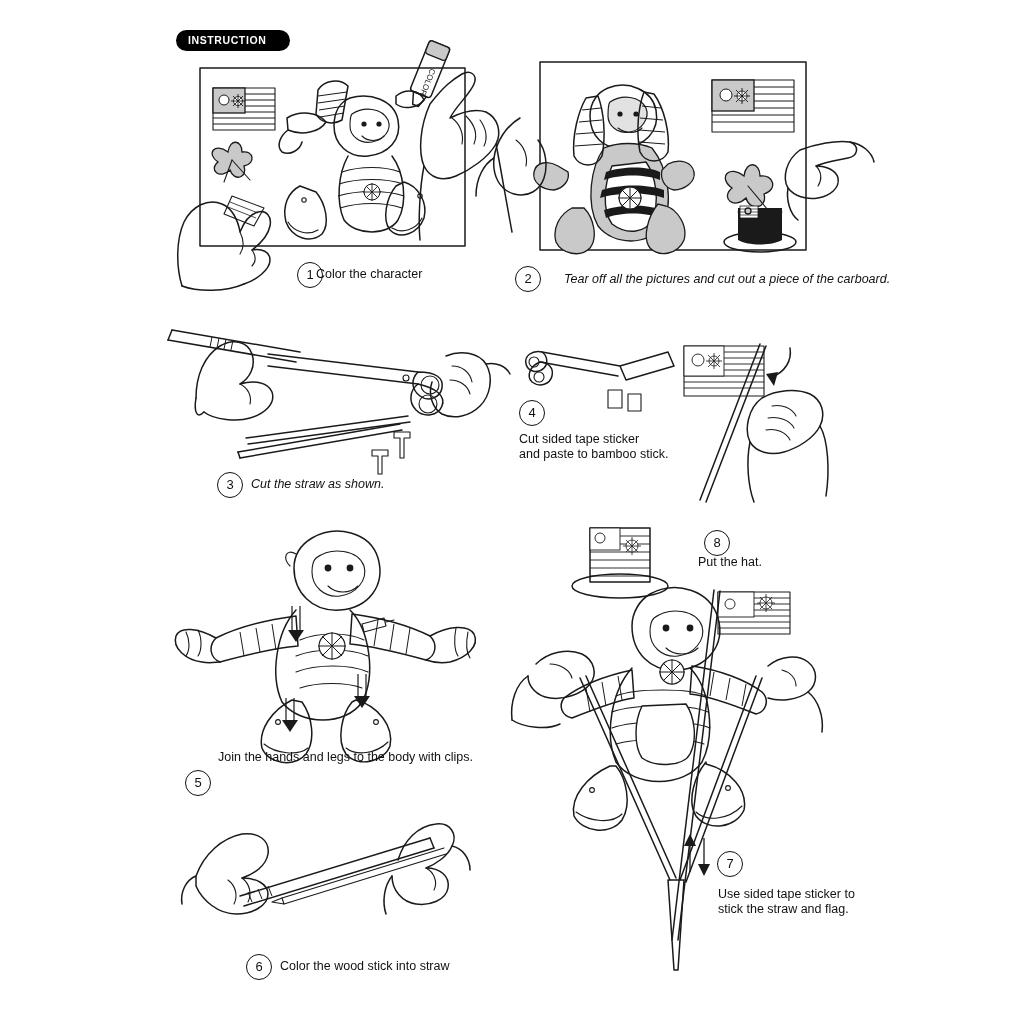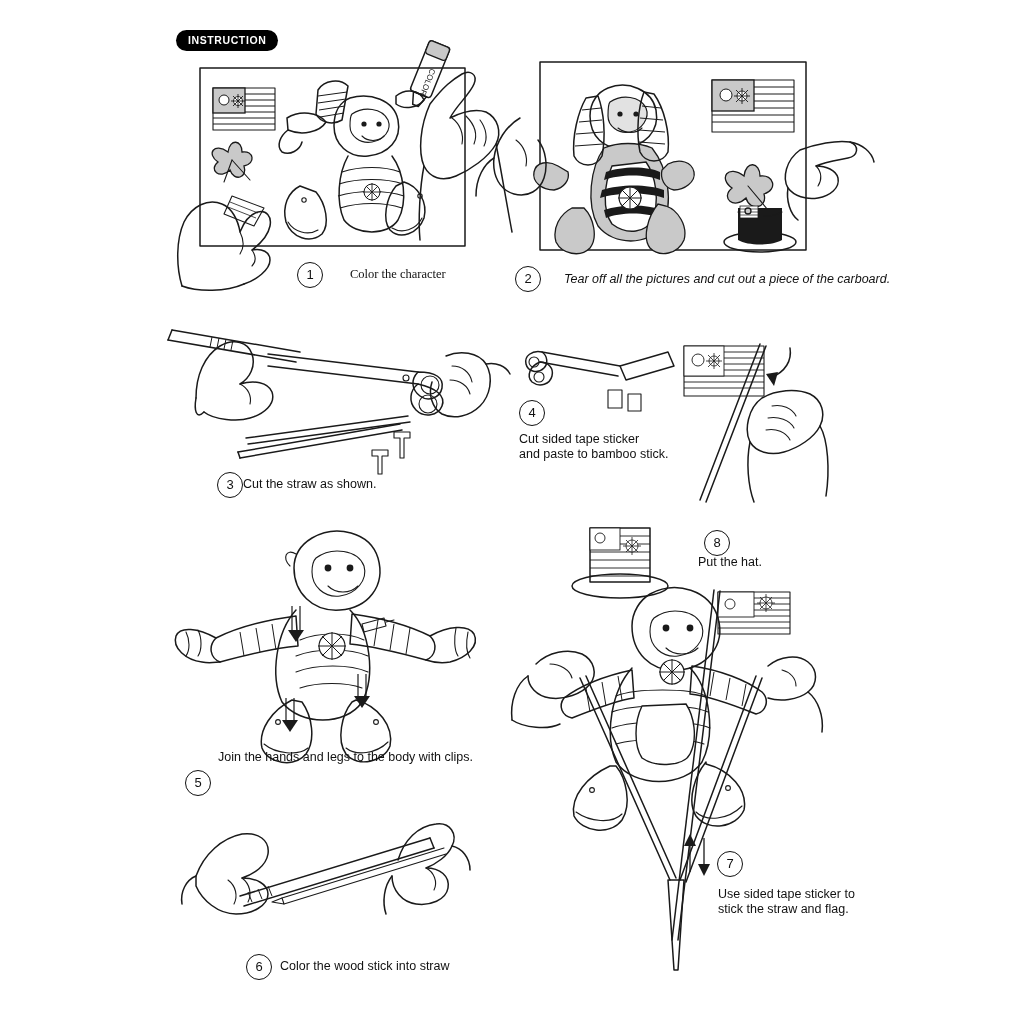--- a/index.html
+++ b/index.html
@@ -19,21 +19,21 @@
   
   .badge {
     position: absolute;
     left: 176px;
     top: 30px;
     background: #000000;
     color: #ffffff;
     font-size: 10.5px;
     font-weight: bold;
     letter-spacing: 0.6px;
-    padding: 5px 12px 5px 12px;
+    padding: 5px 24px 5px 12px;
     border-radius: 11px;
     line-height: 1;
   }
 
   
   .step-num {
     position: absolute;
     width: 26px;
     height: 26px;
     border: 1.6px solid #111;
@@ -597,27 +597,27 @@
     <g fill="#1a1a1a">
       <path d="M684,846 L690,834 L696,846 Z"></path>
       <path d="M698,864 L704,876 L710,864 Z"></path>
     </g>
   </g>
 
 </svg>
 </div>
 
 <div class="step-num" style="left:297px; top:262px;">1</div>
-<div class="caption" style="left:350px; top:267px;font-family:Liberation Serif, serif;">Color  the character</div>
+<div class="caption" style="left:316px; top:267px;">Color  the character</div>
 
 <div class="step-num" style="left:515px; top:266px;">2</div>
 <div class="caption" style="left:564px; top:272px;font-style:italic;">Tear off all the pictures and cut out a piece of the carboard.</div>
 
 <div class="step-num" style="left:217px; top:472px;">3</div>
-<div class="caption" style="left:243px; top:477px;">Cut the straw as shown.</div>
+<div class="caption" style="left:251px; top:477px;font-style:italic;">Cut the straw as shown.</div>
 
 <div class="step-num" style="left:519px; top:400px;">4</div>
 <div class="caption" style="left:519px; top:432px;">Cut sided tape sticker
 and paste to bamboo stick.</div>
 
 <div class="step-num" style="left:185px; top:770px;">5</div>
 <div class="caption" style="left:218px; top:750px;">Join the hands and legs to the body with clips.</div>
 
 <div class="step-num" style="left:246px; top:954px;">6</div>
 <div class="caption" style="left:280px; top:959px;">Color the wood stick into straw</div>

